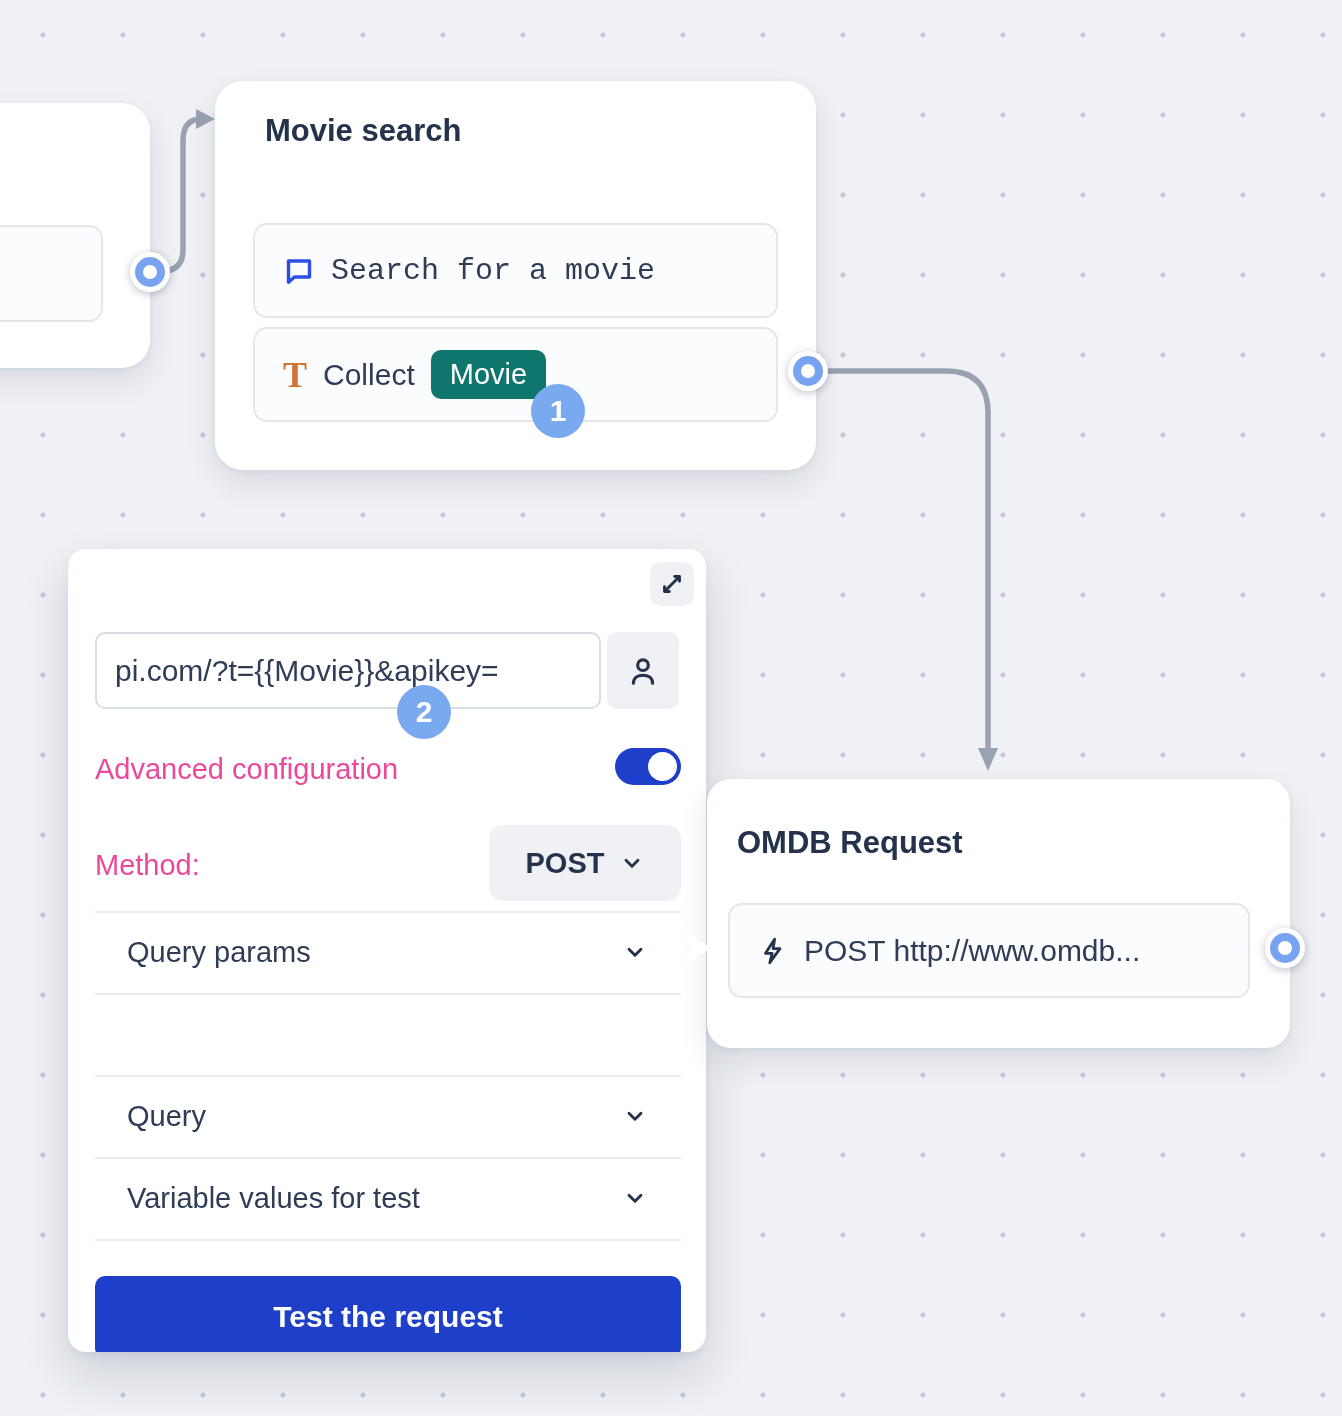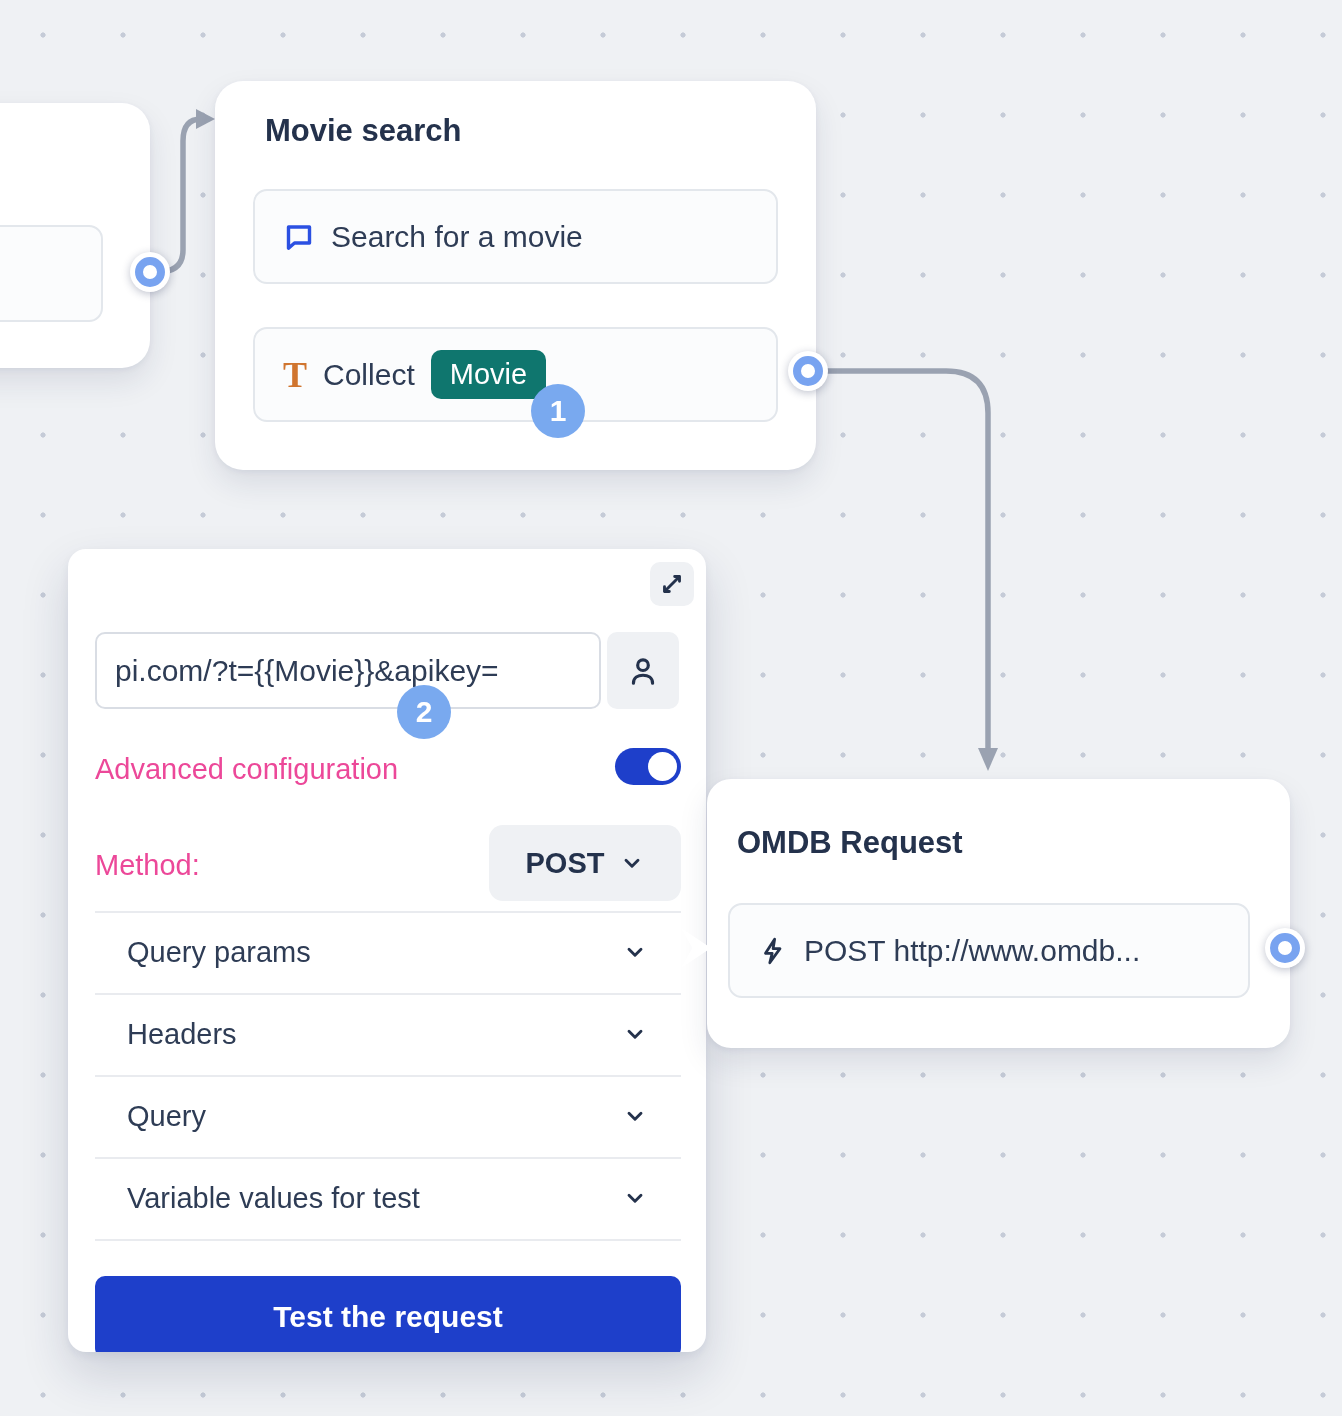--- a/index.html
+++ b/index.html
@@ -72,21 +72,21 @@
     <polygon points="978,748 998,748 988,771" fill="#9aa2b1"></polygon>
   </svg>
 
   <div class="node" style="left:-70px;top:103px;width:220px;height:265px;">
     <div class="row-box" style="left:30px;top:122px;width:143px;height:97px;border-radius:14px;"></div>
   </div>
 
   <div class="node" style="left:207px;top:81px;width:601px;height:389px;margin-left:8px;">
     <div class="node-title" style="position:absolute;left:50px;top:32px;">Movie search</div>
 
-    <div class="row-box" style="left:38px;top:108px;width:525px;height:95px;">
+    <div class="row-box" style="left:38px;top:142px;width:525px;height:95px;font-family:Liberation Mono, monospace;">
       <span style="display:flex;">
         <svg width="32" height="32" viewBox="0 0 32 32">
           <path d="M5.5 6 H26.5 V22 H11.5 L5.5 27.2 Z" fill="none" stroke="#2b50e2" stroke-width="3.4" stroke-linejoin="round"></path>
         </svg>
       </span>
       <span class="row-label">Search for a movie</span>
     </div>
 
     <div class="row-box" style="left:38px;top:246px;width:525px;height:95px;">
       <span class="t-icon">T</span>
@@ -150,28 +150,20 @@
     <div class="section-row" style="top:362px;">
       <span class="row-label">Query params</span>
       <span class="chev">
         <svg width="24" height="24" viewBox="0 0 22 22">
             <polyline points="5.5,8.5 11,14 16.5,8.5" fill="none" stroke="#24324c" stroke-width="2.6" stroke-linecap="round" stroke-linejoin="round"></polyline>
           </svg>
       </span>
     </div>
     <div class="divider" style="top:444px;"></div>
 
-    <div class="section-row" style="top:444px;">
-      <span class="row-label">Headers</span>
-      <span class="chev">
-        <svg width="24" height="24" viewBox="0 0 22 22">
-            <polyline points="5.5,8.5 11,14 16.5,8.5" fill="none" stroke="#24324c" stroke-width="2.6" stroke-linecap="round" stroke-linejoin="round"></polyline>
-          </svg>
-      </span>
-    </div>
     <div class="divider" style="top:526px;"></div>
 
     <div class="section-row" style="top:526px;">
       <span class="row-label">Query</span>
       <span class="chev">
         <svg width="24" height="24" viewBox="0 0 22 22">
             <polyline points="5.5,8.5 11,14 16.5,8.5" fill="none" stroke="#24324c" stroke-width="2.6" stroke-linecap="round" stroke-linejoin="round"></polyline>
           </svg>
       </span>
     </div>

